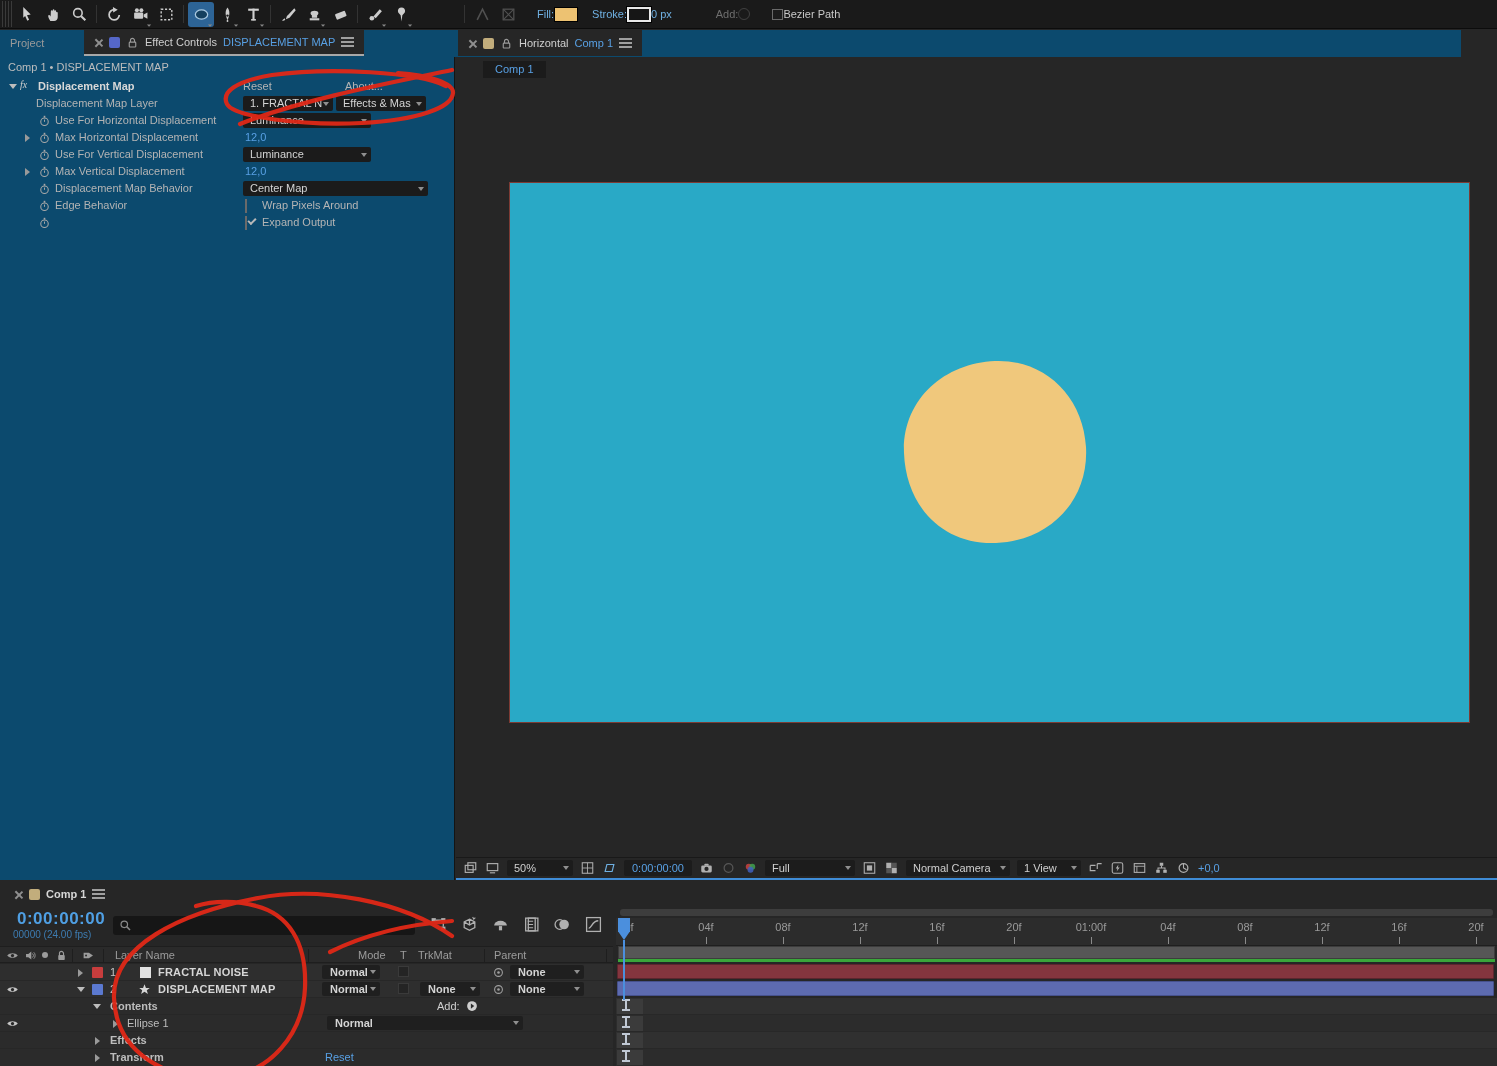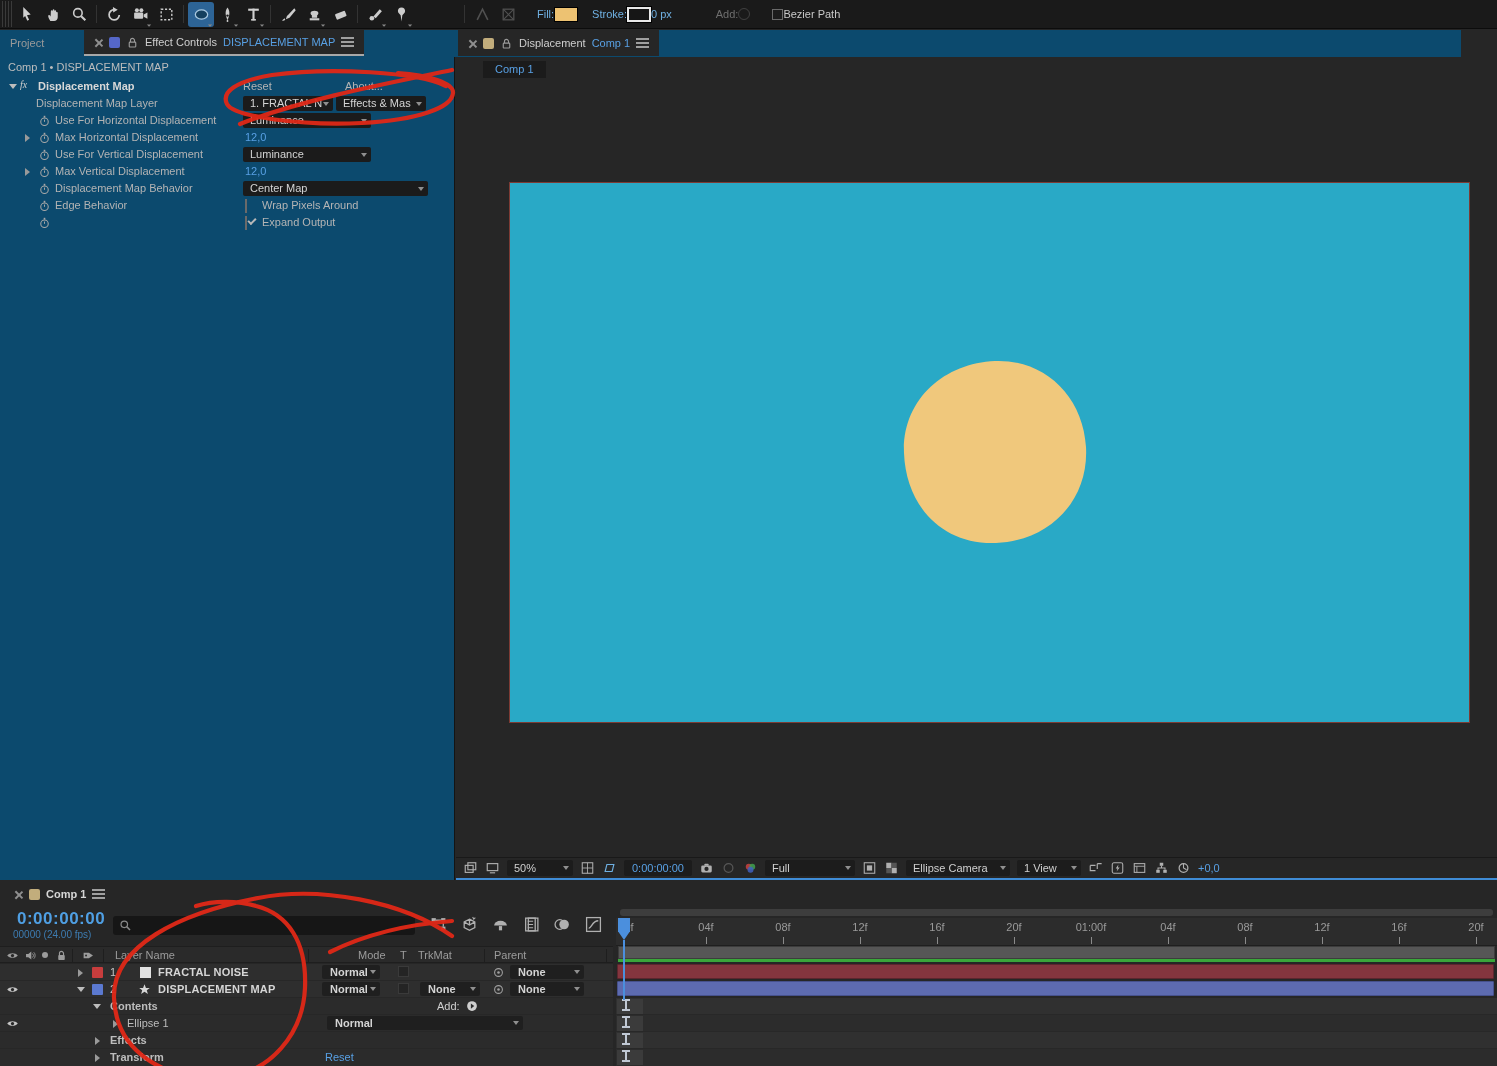--- a/index.html
+++ b/index.html
@@ -258,21 +258,21 @@
       <span class="blue-text">DISPLACEMENT MAP</span>
       <span class="menu-icon"></span>
     </div>
     <div class="tab activetab-plain" style="left:458px;">
       <span class="x-icon"></span>
       <span class="panel-sq" style="background:#c2ad7c;"></span>
       <svg class="lock-svg" viewBox="0 0 16 16">
           <rect x="4" y="7.5" width="8" height="6" rx="1" fill="none" stroke="#9a9a9a" stroke-width="1.4"></rect>
           <path d="M5.5 7.5 V5.5 a2.5 2.5 0 0 1 5 0 V7.5" fill="none" stroke="#9a9a9a" stroke-width="1.4"></path>
         </svg>
-      <span>Displacement</span>
+      <span>Horizontal</span>
       <span class="blue-text">Comp 1</span>
       <span class="menu-icon"></span>
     </div>
   </div>
 
   <div class="abs ec-panel">
     <div class="ec-crumb">Comp 1 • DISPLACEMENT MAP</div>
 
     <div class="ec-row" style="top:21px;">
       <span class="tri-d abs" style="left:9px;top:6px;"></span>
@@ -406,21 +406,21 @@
       <svg viewBox="0 0 16 16">
           <rect x="2" y="2" width="12" height="12" fill="none" stroke="#b0b0b0" stroke-width="1.2"></rect>
           <rect x="5" y="5" width="6" height="6" fill="#b0b0b0"></rect>
         </svg>
       <svg viewBox="0 0 16 16">
           <rect x="2" y="2" width="6" height="6" fill="#b0b0b0"></rect>
           <rect x="8" y="8" width="6" height="6" fill="#b0b0b0"></rect>
           <rect x="8" y="2" width="6" height="6" fill="#555"></rect>
           <rect x="2" y="8" width="6" height="6" fill="#555"></rect>
         </svg>
-      <div class="mini-dd" style="width:104px;"><span>Ellipse Camera</span></div>
+      <div class="mini-dd" style="width:104px;"><span>Normal Camera</span></div>
       <div class="mini-dd" style="width:64px;"><span>1 View</span></div>
       <svg viewBox="0 0 16 16">
           <path d="M2 5 H8 M2 5 V11 H8 M10 3 H15 M10 3 V9" fill="none" stroke="#b0b0b0" stroke-width="1.3"></path>
         </svg>
       <svg viewBox="0 0 16 16">
           <rect x="2" y="2" width="12" height="12" rx="2" fill="none" stroke="#b0b0b0" stroke-width="1.2"></rect>
           <path d="M9 4 L6 8.5 H8 L7 12 L10.5 7.5 H8.5 Z" fill="#b0b0b0"></path>
         </svg>
       <svg viewBox="0 0 16 16">
           <rect x="2" y="3" width="12" height="10" fill="none" stroke="#b0b0b0" stroke-width="1.2"></rect>

